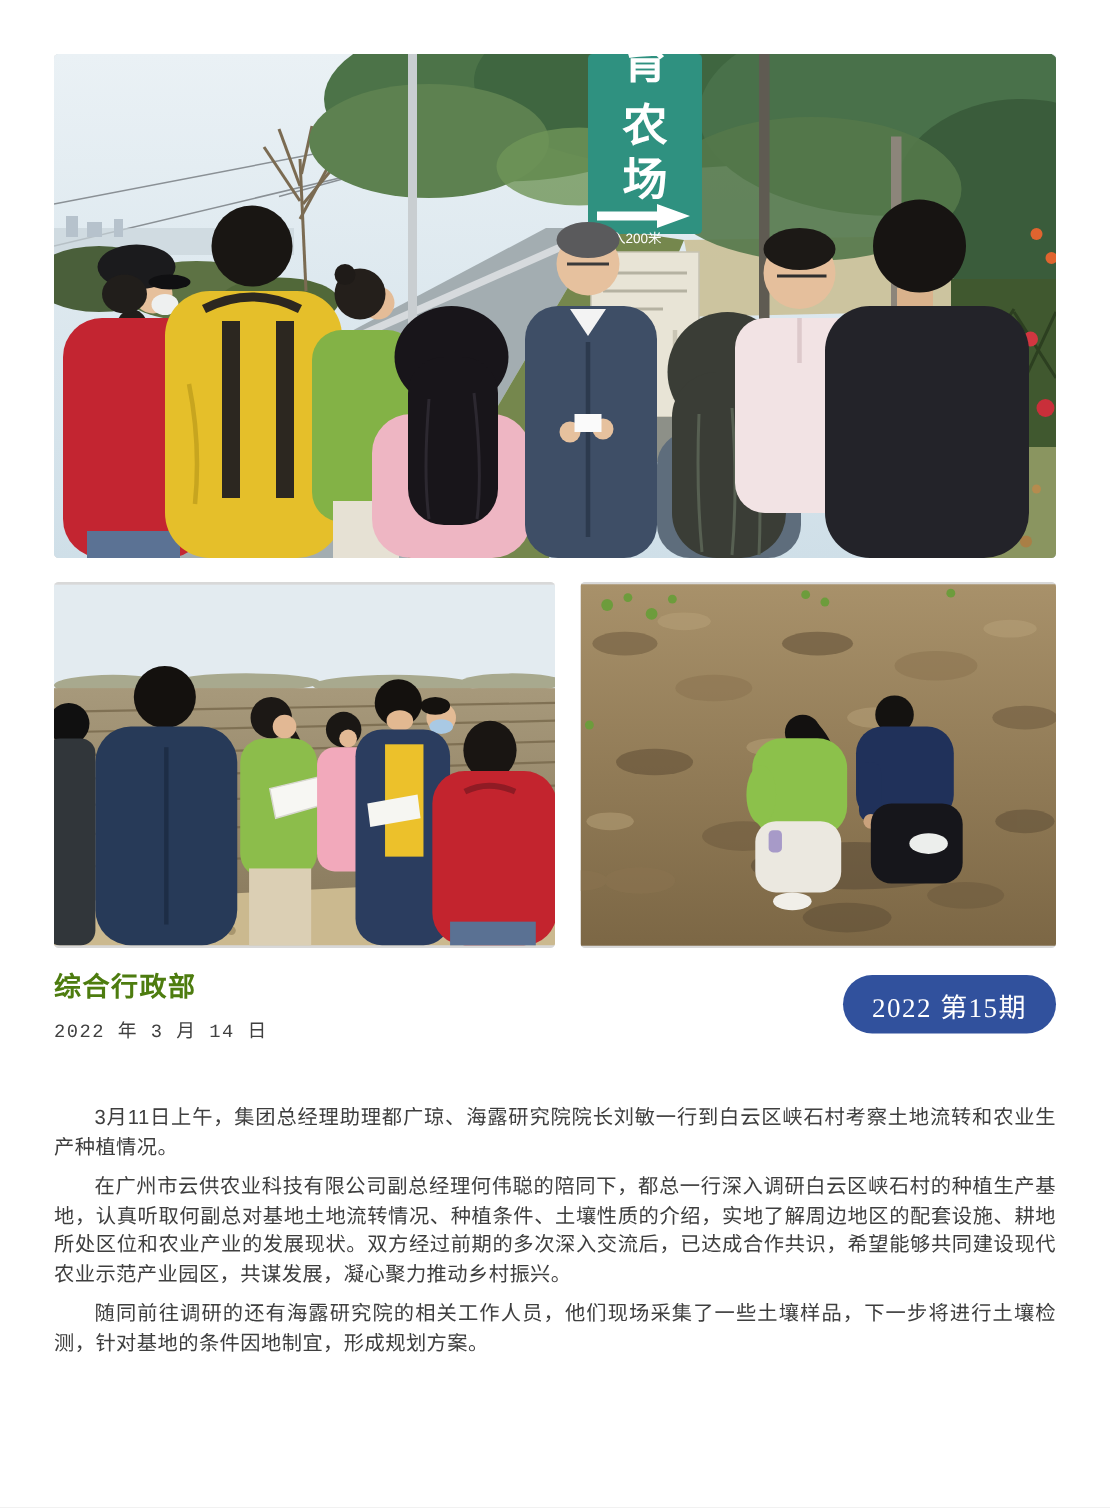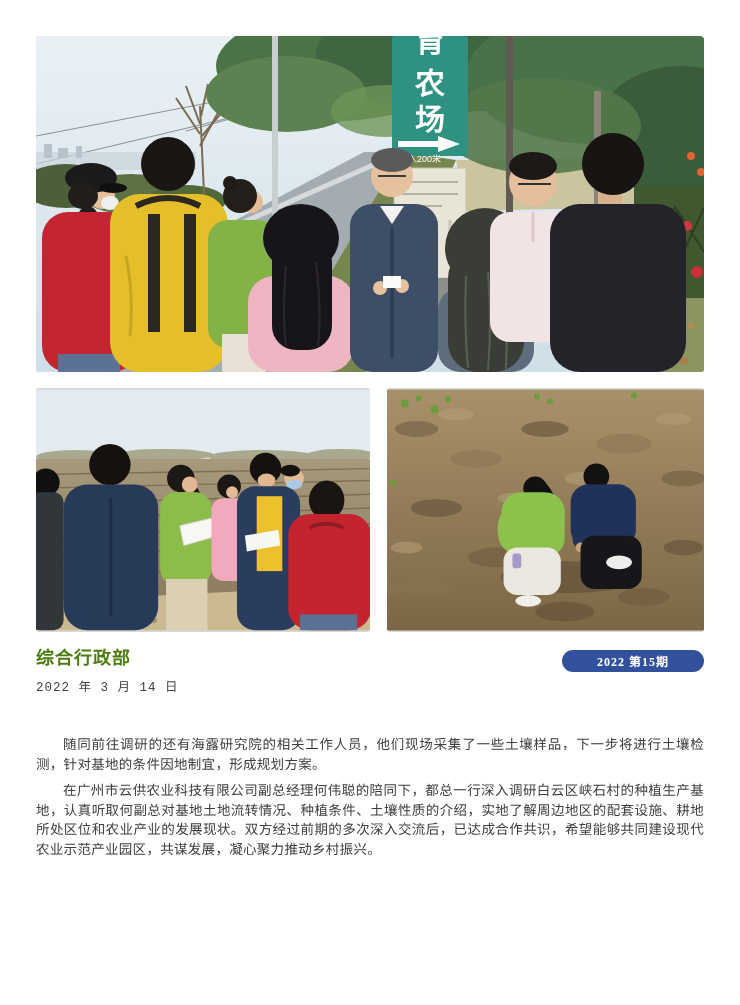--- a/index.html
+++ b/index.html
@@ -18,24 +18,24 @@
   .masthead{position:absolute;left:36px;top:648px;width:668px;height:62px;}
   .dept{
     font-family:"Liberation Serif","DejaVu Serif",serif;
     font-size:18px;font-weight:700;color:#4d7c0f;letter-spacing:1px;line-height:1.2;
   }
   .date{
     font-family:Liberation Mono, monospace;
     font-size:12.5px;color:#404040;letter-spacing:1px;margin-top:6px;
   }
   .badge{
-    position:absolute;right:0;top:2px;width:142px;height:22px;
+    position:absolute;right:0;top:2px;width:142px;height:39px;
     border-radius:20px;display:flex;align-items:center;justify-content:center;
     font-family:"Liberation Serif","DejaVu Serif",serif;
-    font-size:12px;font-weight:700;color:#ffffff;letter-spacing:1px;
+    font-size:18px;font-weight:400;color:#ffffff;letter-spacing:1px;
     background:#31519d;
   }
 
   .article{position:absolute;left:36px;top:735px;width:668px;}
   .headline{
     display:flex;align-items:center;margin:0 0 10px 0;
     font-size:20px;font-weight:700;color:#191919;letter-spacing:0.5px;line-height:1.25;
   }
   .bullet{
     width:8px;height:8px;background:#141414;flex:0 0 auto;margin-right:9px;
@@ -341,18 +341,19 @@
   </figure>
 
   <header class="masthead">
     <div class="dept">综合行政部</div>
     <div class="date">2022 年 3 月 14 日</div>
     <div class="badge" style="background-color: rgb(49, 81, 157);">2022 第15期</div>
   </header>
 
   <main class="article">
     <div class="body-text">
+      <p>3月11日上午，集团总经理助理都广琼、海露研究院院长刘敏一行到白云区峡石村考察土地流转和农业生产种植情况。</p>
+      <p>在广州市云供农业科技有限公司副总经理何伟聪的陪同下，都总一行深入调研白云区峡石村的种植生产基地，认真听取何副总对基地土地流转情况、种植条件、土壤性质的介绍，实地了解周边地区的配套设施、耕地所处区位和农业产业的发展现状。双方经过前期的多次深入交流后，已达成合作共识，希望能够共同建设现代农业示范产业园区，共谋发展，凝心聚力推动乡村振兴。</p>
       <p>随同前往调研的还有海露研究院的相关工作人员，他们现场采集了一些土壤样品，下一步将进行土壤检测，针对基地的条件因地制宜，形成规划方案。</p>
-      <p>在广州市云供农业科技有限公司副总经理何伟聪的陪同下，都总一行深入调研白云区峡石村的种植生产基地，认真听取何副总对基地土地流转情况、种植条件、土壤性质的介绍，实地了解周边地区的配套设施、耕地所处区位和农业产业的发展现状。双方经过前期的多次深入交流后，已达成合作共识，希望能够共同建设现代农业示范产业园区，共谋发展，凝心聚力推动乡村振兴。</p>
     </div>
   </main>
 
 </div>
 
 </body></html>

